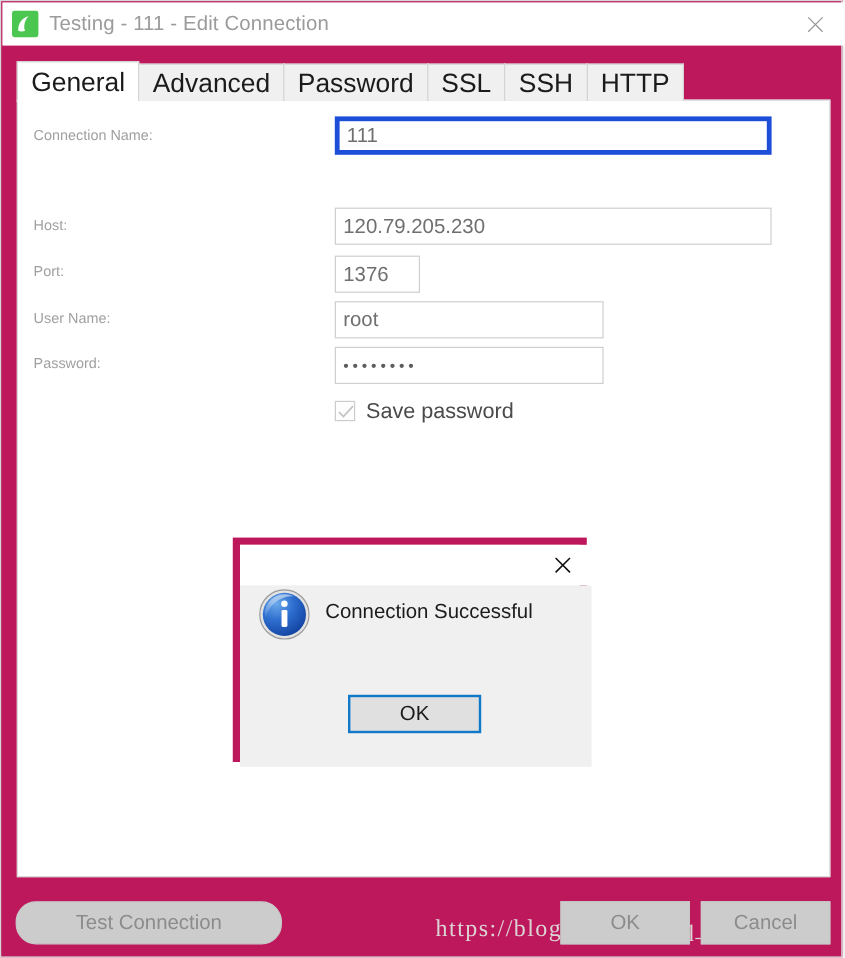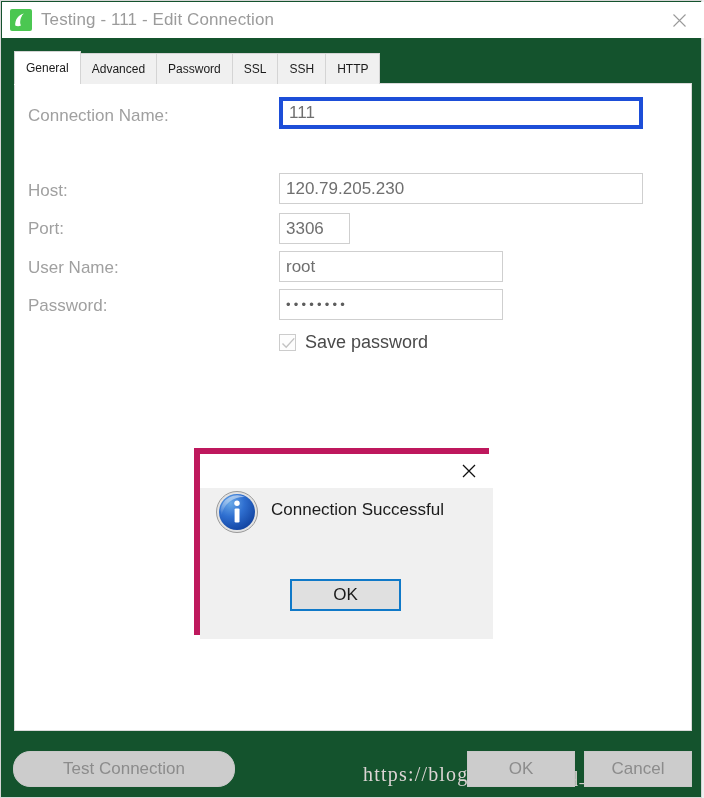--- a/index.html
+++ b/index.html
@@ -12,21 +12,21 @@
     overflow: hidden;
     background: #efeff0;
     font-family: "Liberation Sans", sans-serif;
     -webkit-font-smoothing: antialiased;
   }
 
   #app {
     position: relative;
     width: 702px;
     height: 798px;
-    background: #14532d;
+    background: #be185d;
     box-sizing: border-box;
     border: 1px solid #d6d6d6;
   }
 
   
   .titlebar {
     position: absolute;
     left: 1px; top: 1px;
     width: 702px;
     height: 36px;
@@ -72,21 +72,21 @@
     top: 50px;
     height: 33px;
     display: flex;
     align-items: flex-end;
     z-index: 3;
   }
   .tab {
     height: 31px;
     line-height: 31px;
     padding: 0 11px;
-    font-size: 12px;
+    font-size: 22px;
     color: #1b1b1b;
     background: #f0f0f0;
     border: 1px solid #d4d4d4;
     border-bottom: none;
     margin-right: -1px;
     box-sizing: border-box;
     white-space: nowrap;
     cursor: default;
   }
   .tab.active {
@@ -105,21 +105,21 @@
     left: 13px;
     top: 82px;
     width: 678px;
     height: 648px;
     background: #ffffff;
     border: 1px solid #d9d9d9;
     box-sizing: border-box;
   }
   .form-label {
     position: absolute;
-    font-size: 17px;
+    font-size: 12px;
     color: #a0a0a0;
     white-space: nowrap;
   }
   .field {
     position: absolute;
     box-sizing: border-box;
     background: #ffffff;
     border: 1px solid #cfcfcf;
     font-size: 17px;
     color: #6f6f6f;
@@ -308,21 +308,21 @@
 
   <div class="panel">
 
     <div class="form-label" style="left:13px; top:22px;">Connection Name:</div>
     <div class="field focused" style="left:264px; top:13px; width:364px; height:32px;">111</div>
 
     <div class="form-label" style="left:13px; top:97px;">Host:</div>
     <div class="field" style="left:264px; top:89px; width:364px; height:31px;">120.79.205.230</div>
 
     <div class="form-label" style="left:13px; top:135px;">Port:</div>
-    <div class="field" style="left:264px; top:129px; width:71px; height:31px;">3306</div>
+    <div class="field" style="left:264px; top:129px; width:71px; height:31px;">1376</div>
 
     <div class="form-label" style="left:13px; top:174px;">User Name:</div>
     <div class="field" style="left:264px; top:167px; width:224px; height:31px;">root</div>
 
     <div class="form-label" style="left:13px; top:212px;">Password:</div>
     <div class="field" style="left:264px; top:205px; width:224px; height:31px;">
       <span class="pw-dots">••••••••</span>
     </div>
 
     <div class="checkrow" style="left:264px; top:248px;">

